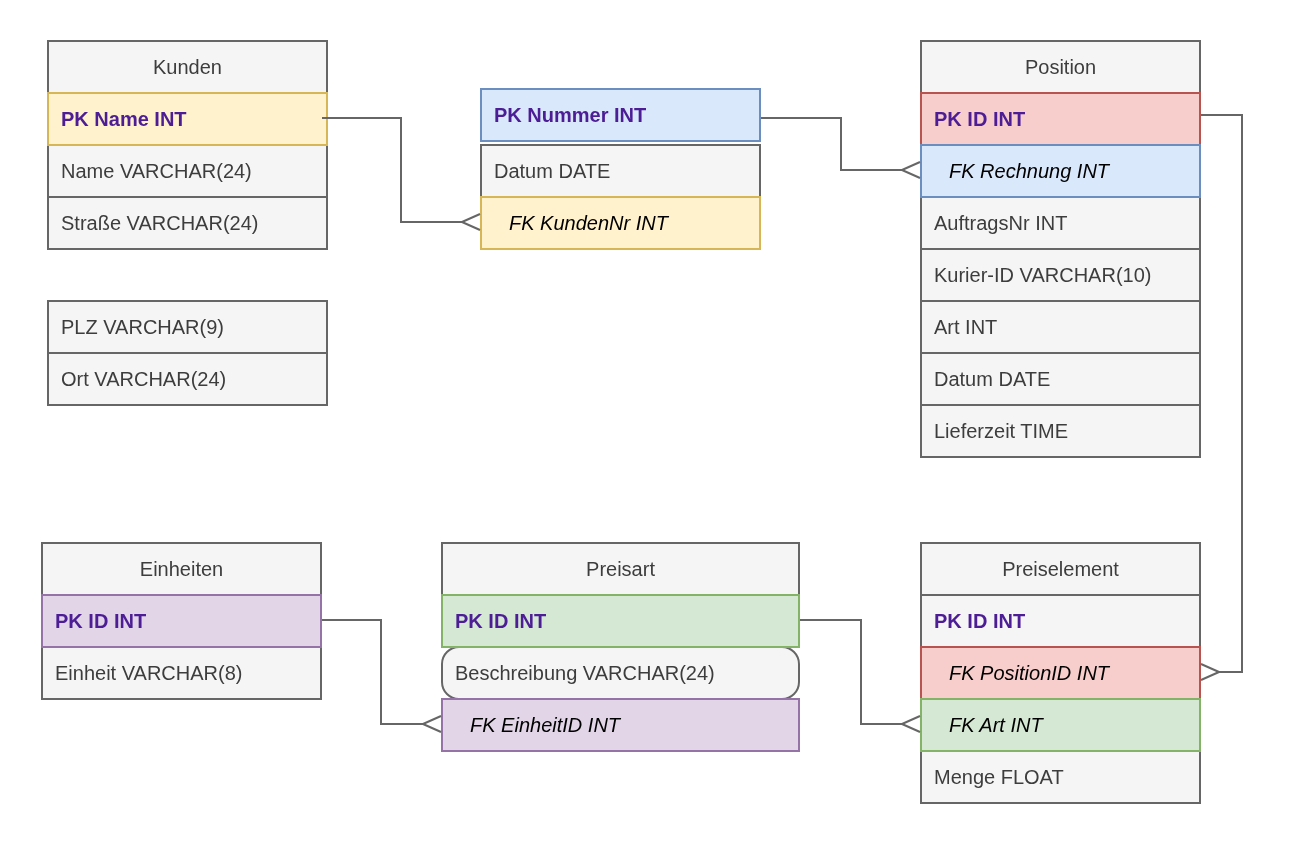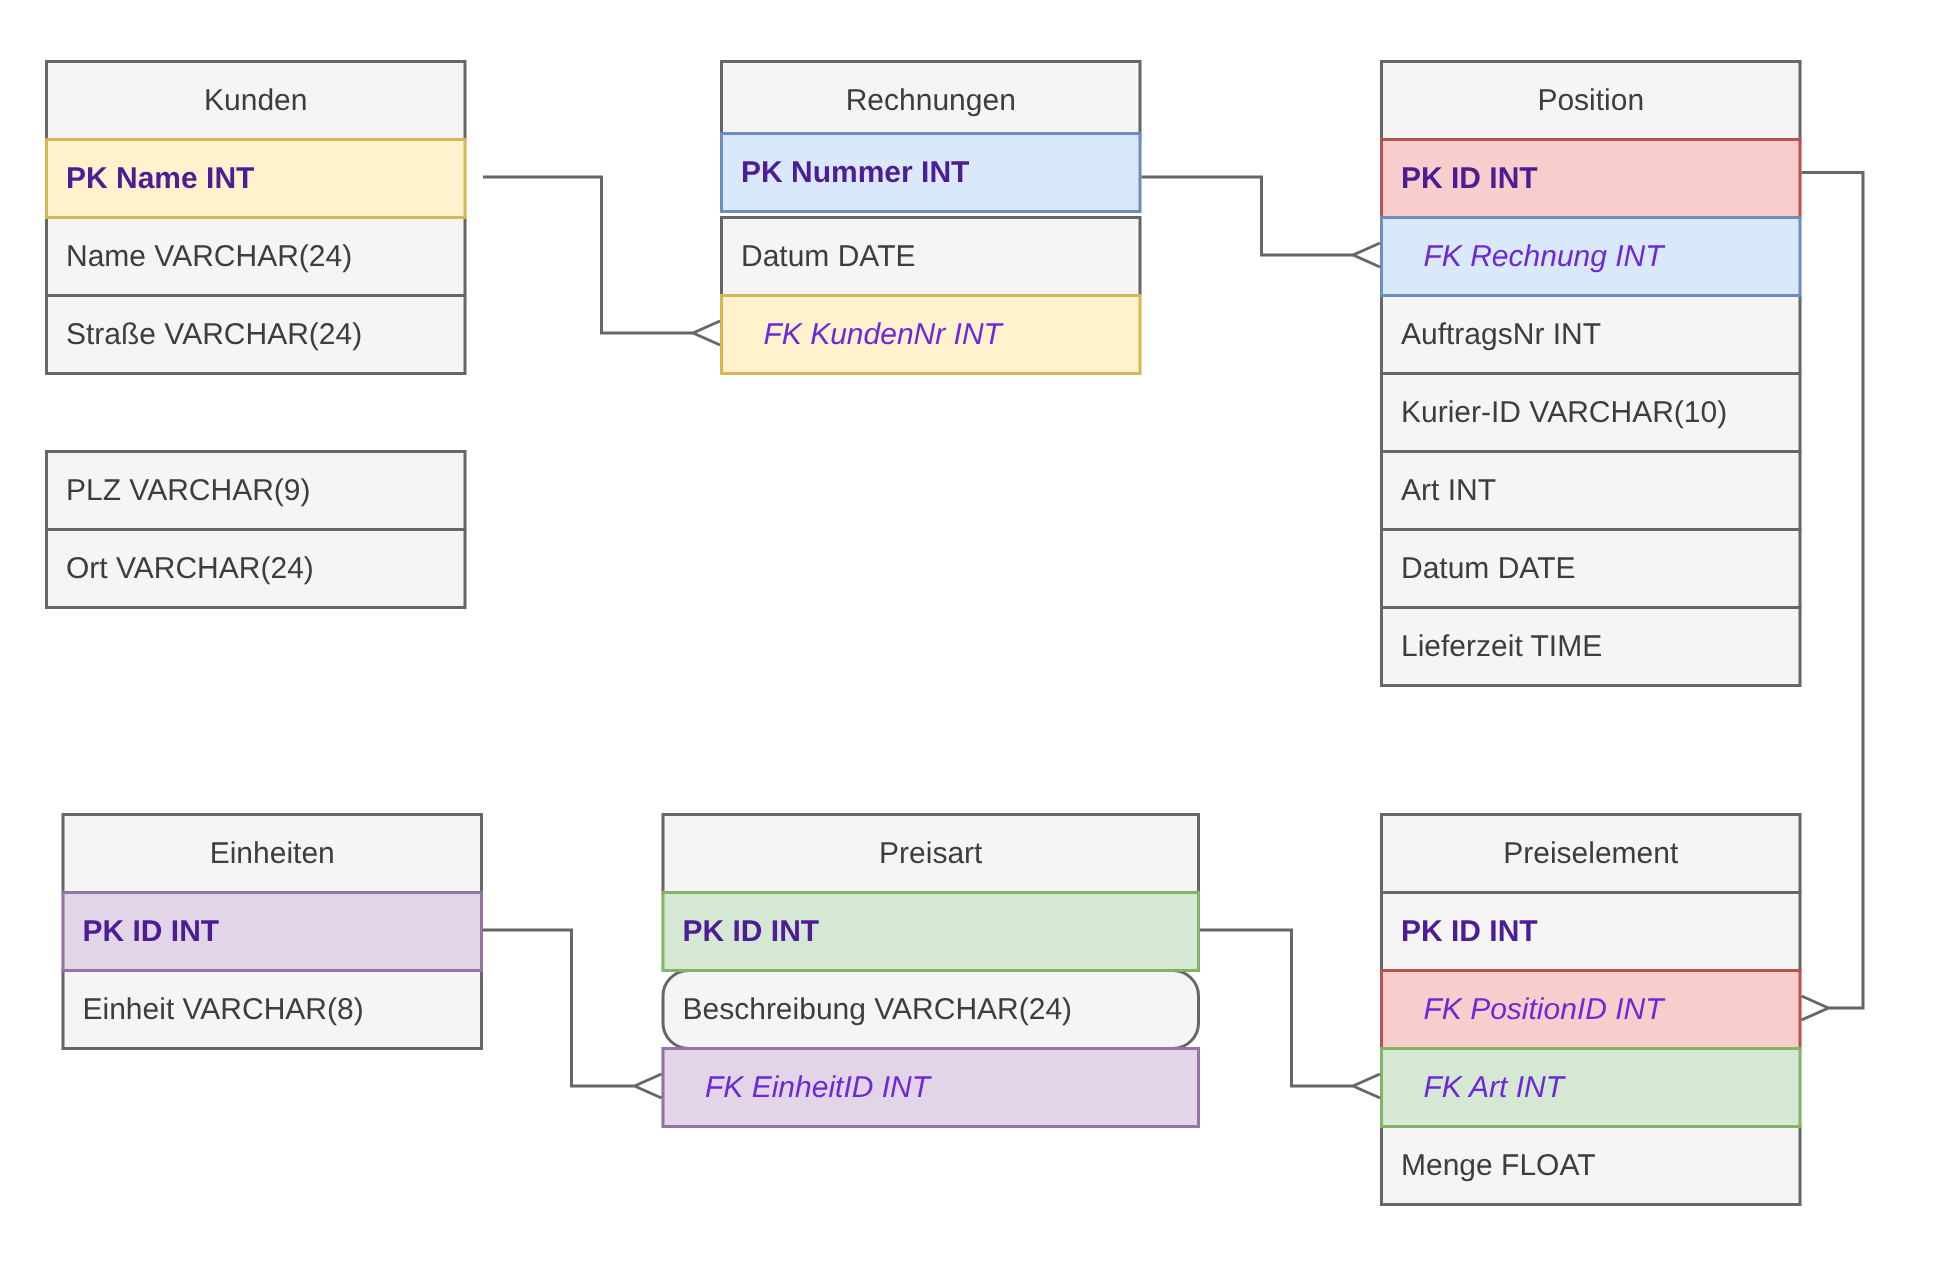--- a/index.html
+++ b/index.html
@@ -23,21 +23,21 @@
     line-height: 50px;
     color: #3d3d3d;
     padding: 0 12px;
     white-space: nowrap;
     overflow: hidden;
     z-index: 1;
   }
   .row.header { text-align: center; }
   .row.colored { z-index: 2; }
   .row.pk { font-weight: bold; color: #4c1d95; }
-  .row.fk { font-style: italic; color: #6d28d9; padding-left: 27px; }
+  .row.fk { font-style: italic; color: #000000; padding-left: 27px; }
   #connector-layer {
     position: absolute;
     left: 0; top: 0;
     z-index: 3;
     pointer-events: none;
   }
   #connector-layer polyline, #connector-layer line {
     fill: none;
     stroke: #666666;
     stroke-width: 2;
@@ -67,30 +67,29 @@
         <polyline points="322,620 381,620 381,724 423,724"></polyline>
         <line x1="423" y1="724" x2="441" y2="716"></line>
         <line x1="423" y1="724" x2="441" y2="732"></line>
       </g>
       <g stroke="#666666">
         <polyline points="800,620 861,620 861,724 902,724"></polyline>
         <line x1="902" y1="724" x2="920" y2="716"></line>
         <line x1="902" y1="724" x2="920" y2="732"></line>
       </g>
     </svg>
-<div class="entity" style="left: 30px; top: 40px; width: 281px; height: 426px;">
+<div class="entity" style="left: 47px; top: 40px; width: 281px; height: 426px;">
       <div class="row header" style="top: 0px;">Kunden</div>
       <div class="row pk colored" style="top: 52px; background: rgb(255, 242, 204); border-color: rgb(214, 182, 86);">PK Name INT</div>
       <div class="row plain" style="top: 104px; background: rgb(245, 245, 245); border-color: rgb(102, 102, 102);">Name VARCHAR(24)</div>
       <div class="row plain" style="top: 156px; background: rgb(245, 245, 245); border-color: rgb(102, 102, 102);">Straße VARCHAR(24)</div>
       <div class="row plain" style="top: 260px; background: rgb(245, 245, 245); border-color: rgb(102, 102, 102);">PLZ VARCHAR(9)</div>
       <div class="row plain" style="top: 312px; background: rgb(245, 245, 245); border-color: rgb(102, 102, 102);">Ort VARCHAR(24)</div>
     </div>
     <div class="entity" style="left: 480px; top: 40px; width: 281px; height: 210px;">
-      <div class="row header" style="top: 0px;">Rechnungen</div>
       <div class="row pk colored" style="top: 48px; background: rgb(218, 232, 252); border-color: rgb(108, 142, 191);">PK Nummer INT</div>
       <div class="row plain" style="top: 104px; background: rgb(245, 245, 245); border-color: rgb(102, 102, 102);">Datum DATE</div>
       <div class="row fk colored" style="top: 156px; background: rgb(255, 242, 204); border-color: rgb(214, 182, 86);">FK KundenNr INT</div>
     </div>
     <div class="entity" style="left: 920px; top: 40px; width: 281px; height: 418px;">
       <div class="row header" style="top: 0px;">Position</div>
       <div class="row pk colored" style="top: 52px; background: rgb(248, 206, 204); border-color: rgb(184, 84, 80);">PK ID INT</div>
       <div class="row fk colored" style="top: 104px; background: rgb(218, 232, 252); border-color: rgb(108, 142, 191);">FK Rechnung INT</div>
       <div class="row plain" style="top: 156px; background: rgb(245, 245, 245); border-color: rgb(102, 102, 102);">AuftragsNr INT</div>
       <div class="row plain" style="top: 208px; background: rgb(245, 245, 245); border-color: rgb(102, 102, 102);">Kurier-ID VARCHAR(10)</div>

